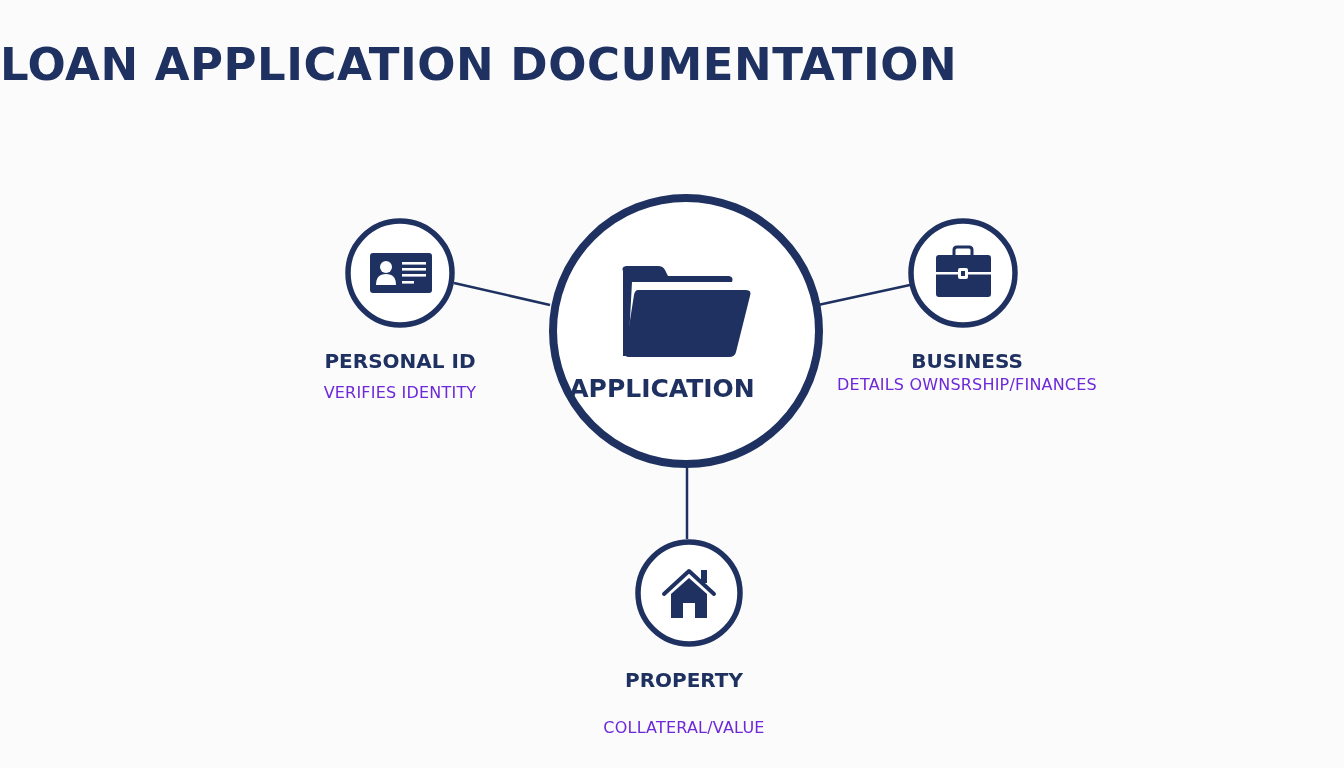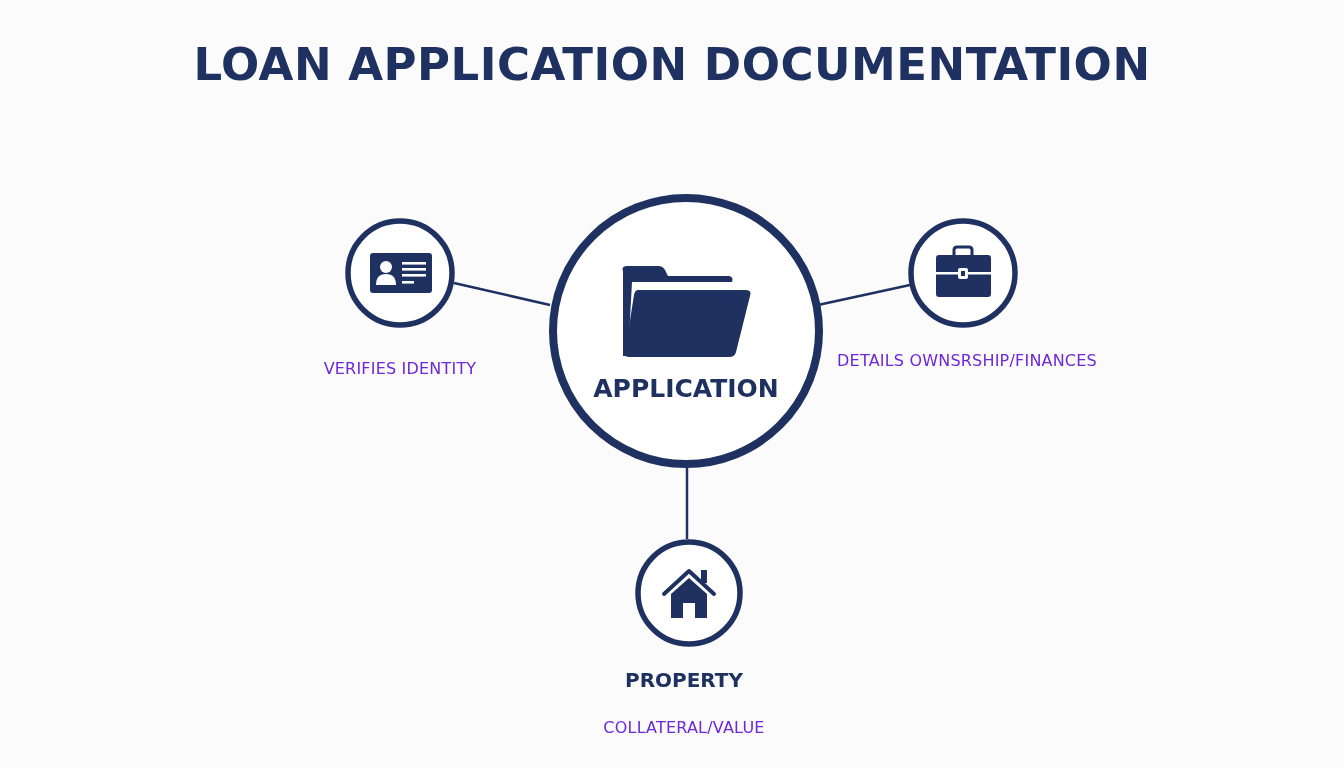--- a/index.html
+++ b/index.html
@@ -13,21 +13,20 @@
       position: relative;
       overflow: hidden;
       font-family: "Liberation Sans", "DejaVu Sans", sans-serif;
       color: #1e3160;
     }
     .title {
       position: absolute;
       left: 0;
       top: 38px;
       width: 1344px;
-      text-align: center;
       font-family: "DejaVu Sans", sans-serif;
       font-weight: bold;
       font-size: 45px;
       letter-spacing: 0.5px;
       color: #1e3160;
     }
     svg.diagram {
       position: absolute;
       left: 0;
       top: 0;
@@ -44,21 +43,21 @@
       font-family: "DejaVu Sans", sans-serif;
     }
     .node-desc {
       font-size: 16px;
       color: #6d28d9;
       font-family: "DejaVu Sans", sans-serif;
       letter-spacing: 0.2px;
     }
     .center-label {
       position: absolute;
-      left: 556px;
+      left: 532px;
       top: 374px;
       width: 260px;
       text-align: center;
       font-weight: bold;
       font-size: 25px;
       color: #1e3160;
       font-family: "DejaVu Sans", sans-serif;
     }
   </style>
 </head>
@@ -115,23 +114,25 @@
       <path d="M664 594 L689 571 L714 594" fill="none" stroke="#1e3160" stroke-width="4" stroke-linejoin="round" stroke-linecap="round"></path>
       <path d="M671 594 L689 578 L707 594 L707 618 L671 618 Z" fill="#1e3160"></path>
       <rect x="683" y="603" width="12" height="15" fill="#ffffff"></rect>
     </g>
   </g>
 </svg>
 
 <div class="center-label">APPLICATION</div>
 
 <div class="label" style="left:300px; top:349px; width:200px;">
+  <div class="node-title">PERSONAL ID</div>
   <div class="node-desc" style="margin-top:10px;">VERIFIES IDENTITY</div>
 </div>
 
 <div class="label" style="left:817px; top:349px; width:300px;">
+  <div class="node-title">BUSINESS</div>
   <div class="node-desc" style="margin-top:2px;">DETAILS OWNSRSHIP/FINANCES</div>
 </div>
 
 <div class="label" style="left:584px; top:668px; width:200px;">
   <div class="node-title">PROPERTY</div>
   <div class="node-desc" style="margin-top:26px;">COLLATERAL/VALUE</div>
 </div>
 
 </body></html>

